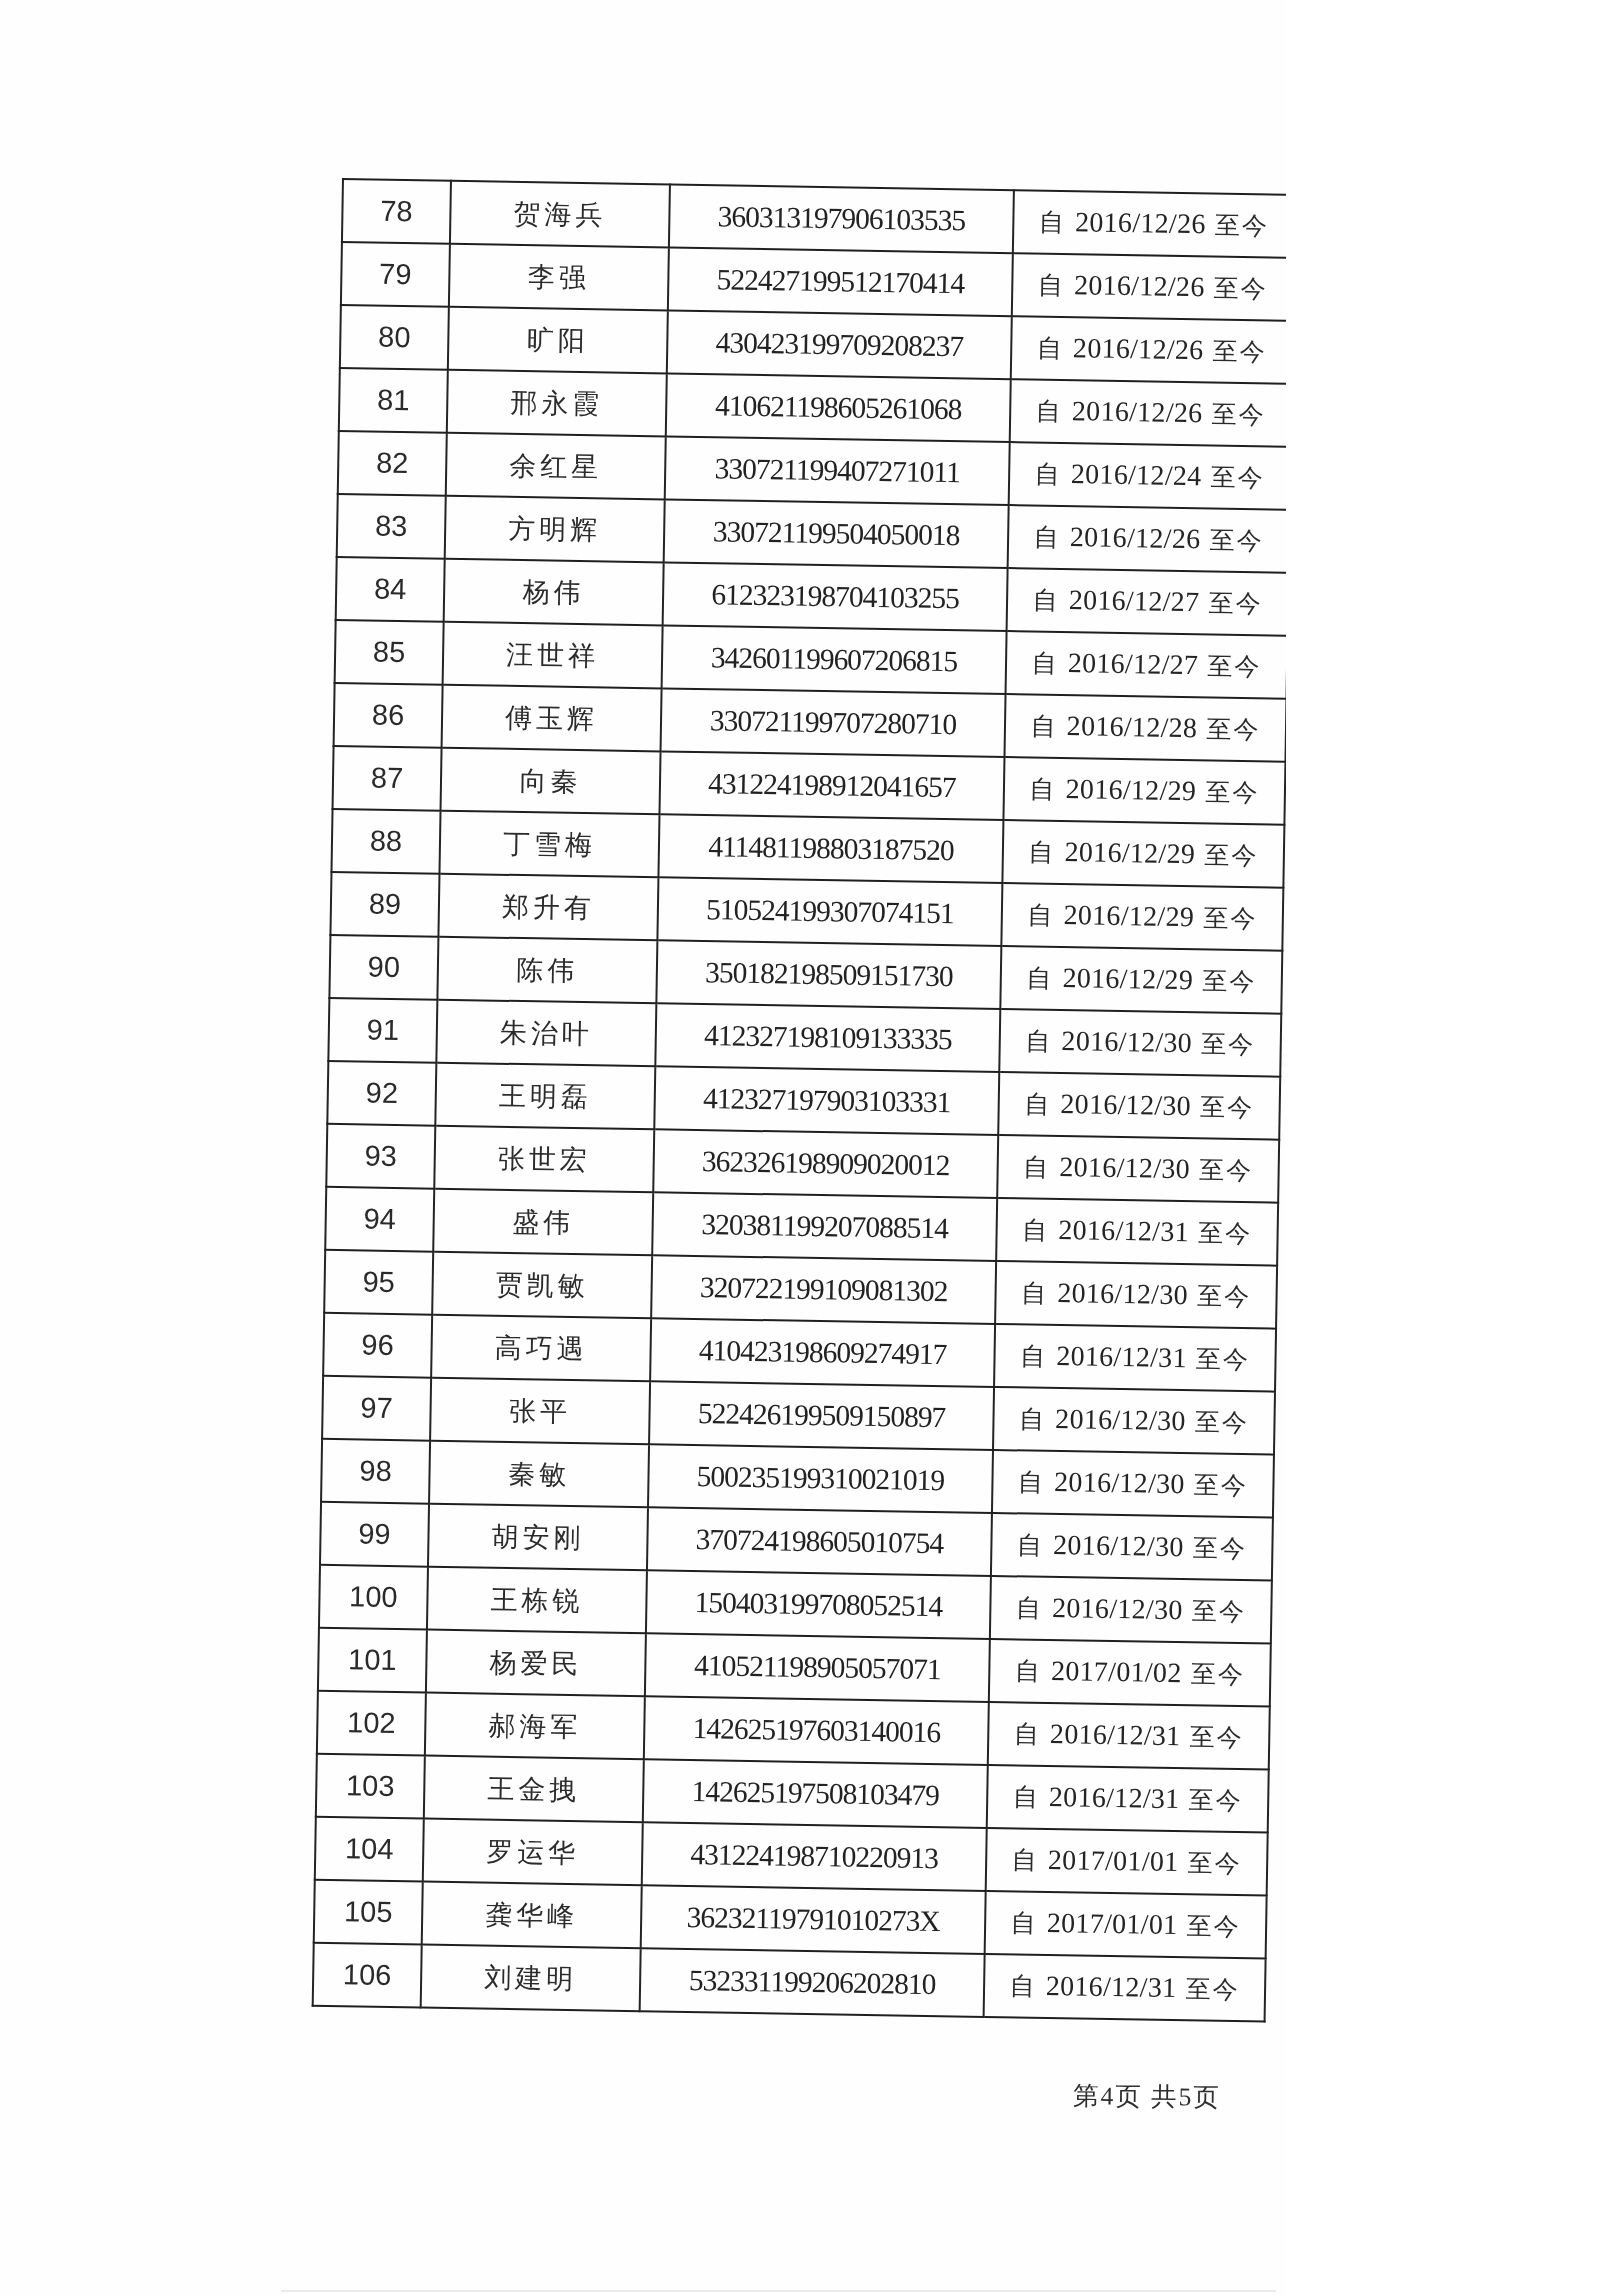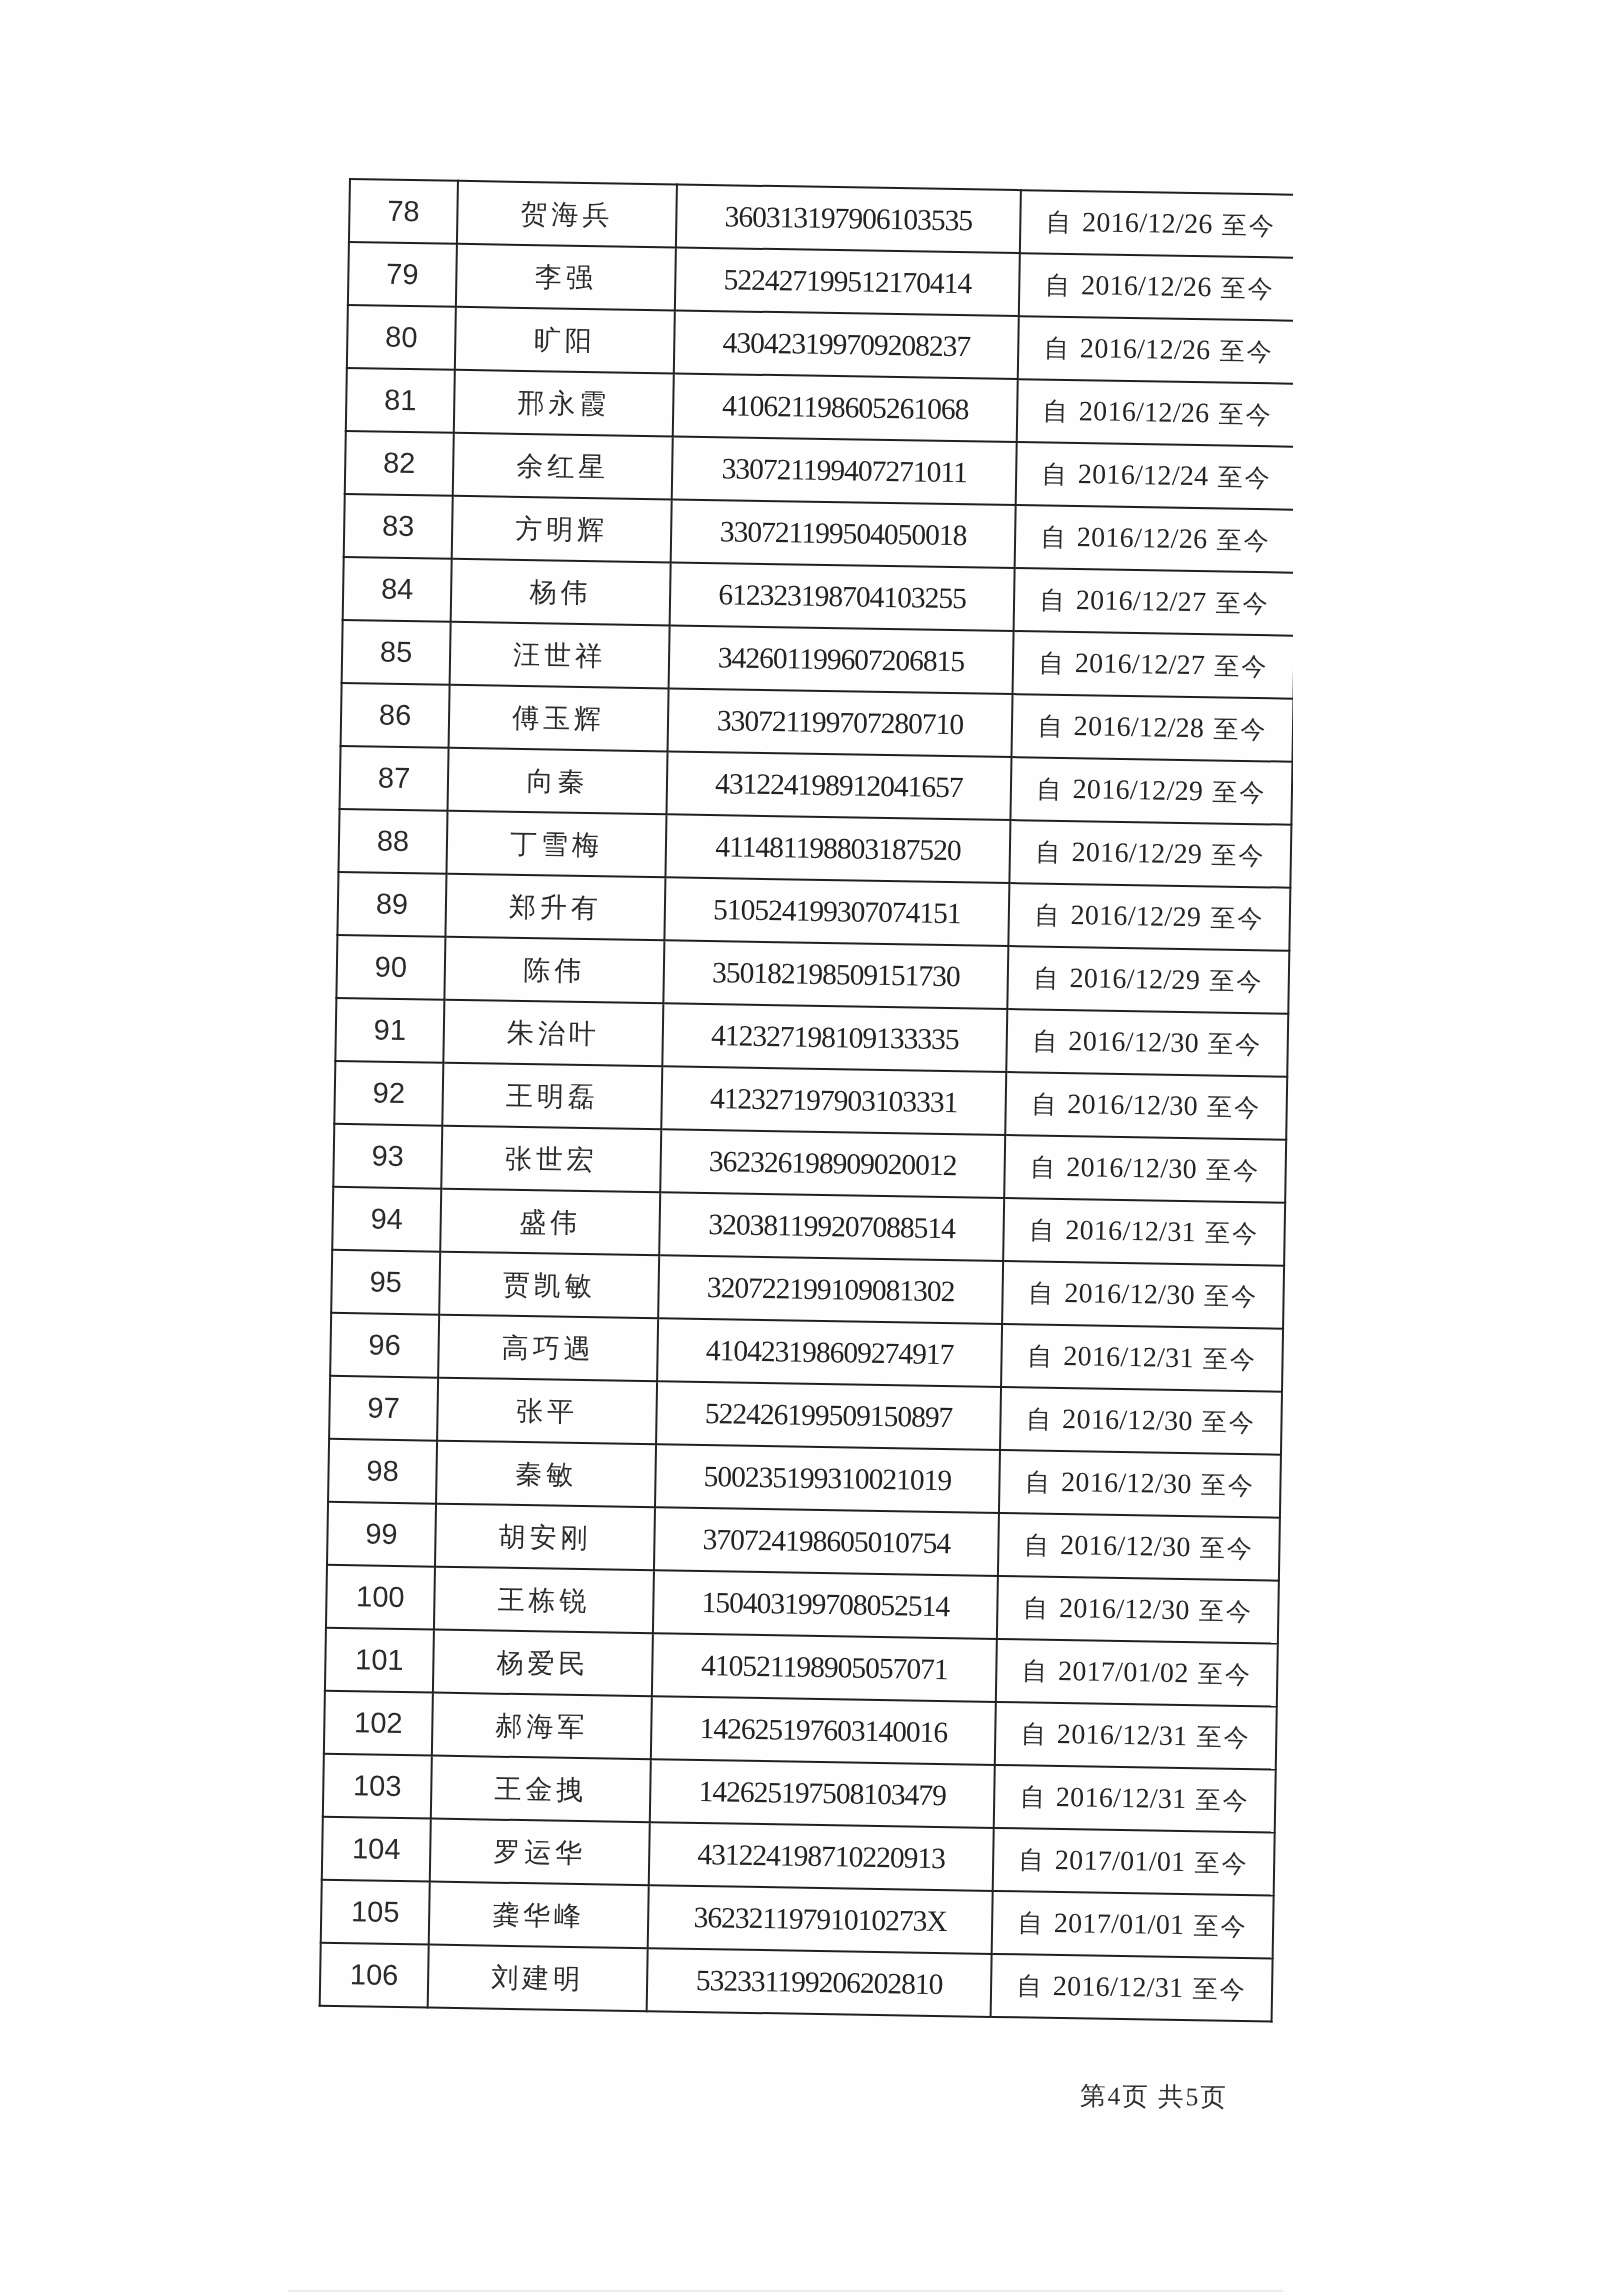--- a/index.html
+++ b/index.html
@@ -8,21 +8,20 @@
     background: #ffffff;
   }
   .page {
     position: relative;
     width: 1286px;
     height: 2295px;
     background: #fefefe;
     overflow: hidden;
     font-family: "Liberation Serif", "DejaVu Serif", serif;
     color: #262626;
-    margin-left: 7px;
   }
   
   .scan-block {
     position: absolute;
     left: 342px;
     top: 178px;
     width: 952px;
     transform: rotate(0.95deg);
     transform-origin: 0 0;
   }

